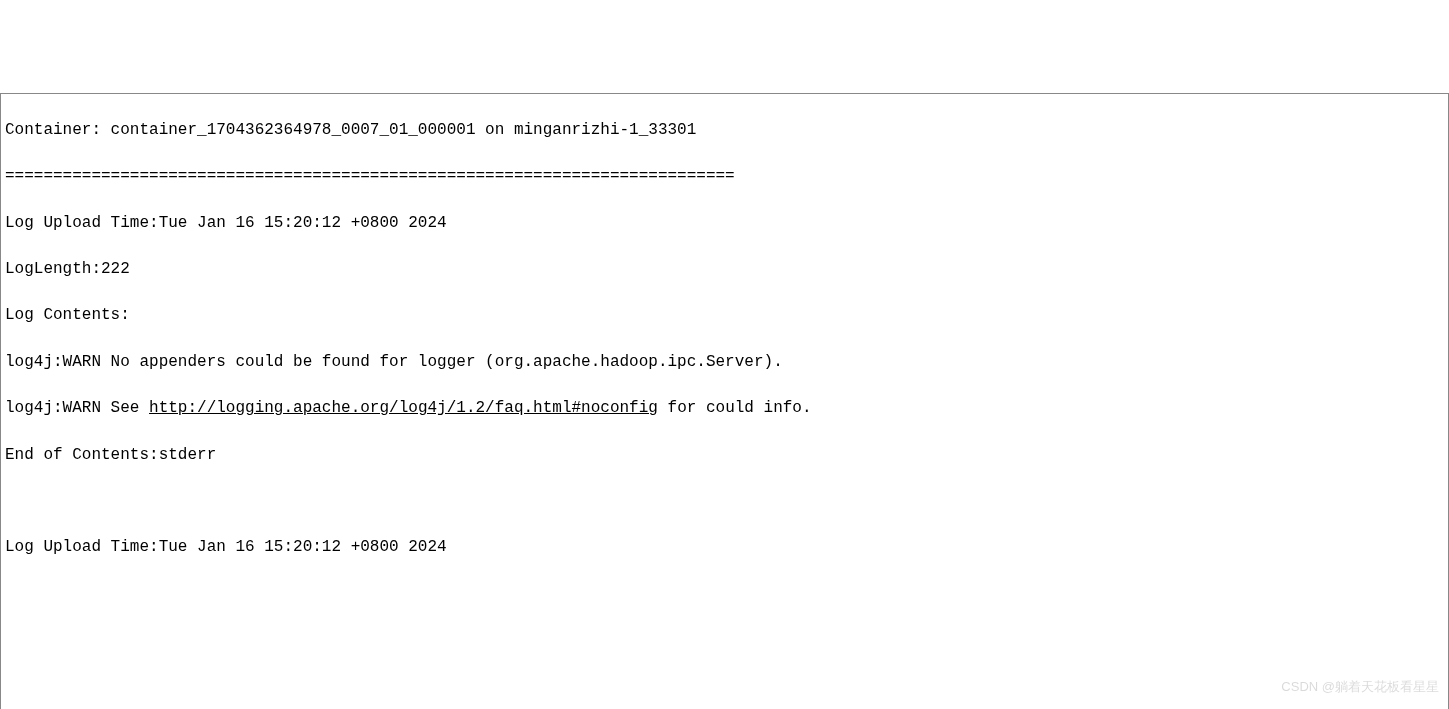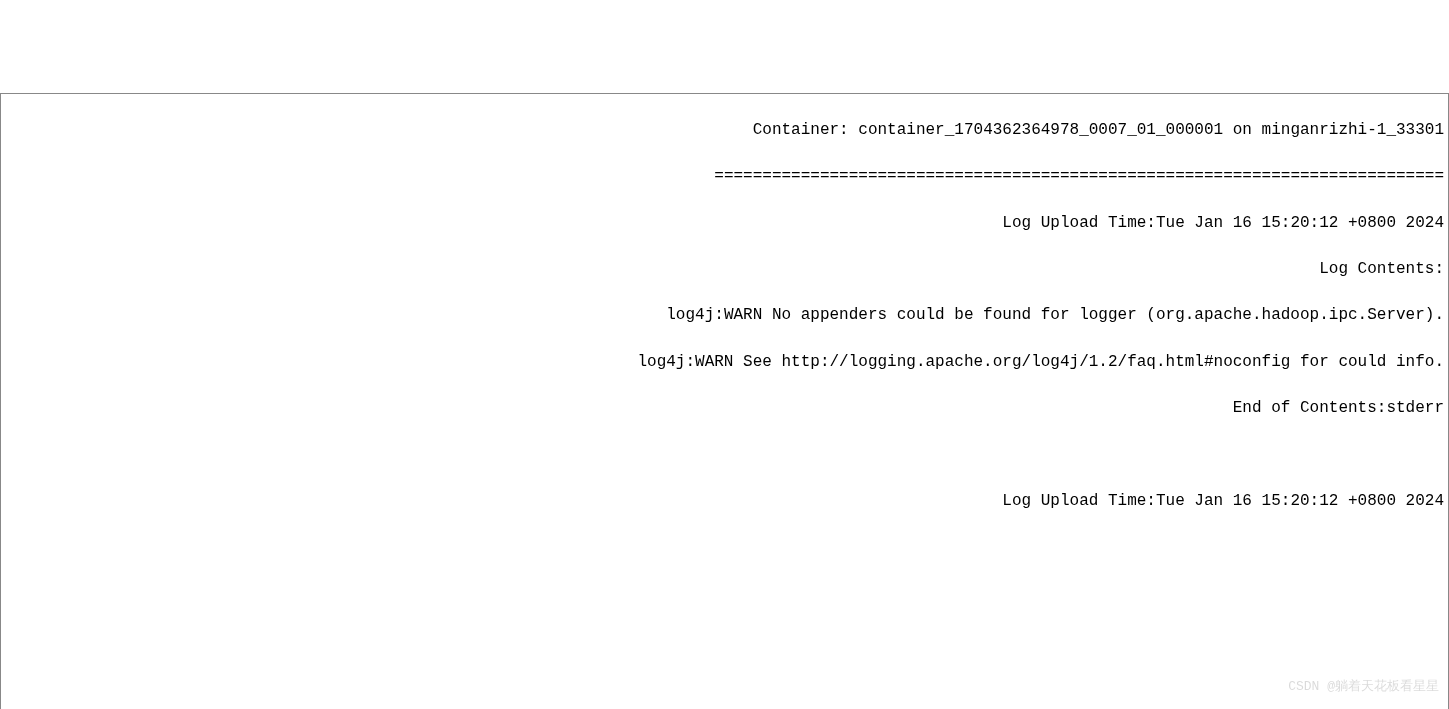--- a/index.html
+++ b/index.html
@@ -13,41 +13,42 @@
     white-space: pre;
     overflow-x: hidden;
   }
   .container {
     border: 1px solid #888;
     padding: 2px 4px;
     width: 1449px;
     box-sizing: border-box;
     overflow: hidden;
   }
-  .line { white-space: pre; text-align: right; }
-  .u { }
+  .line { white-space: pre; }
+  .u { text-decoration: underline; }
   .watermark {
     color: rgba(0,0,0,0.15);
-    font-family: Liberation Mono, monospace;
+    font-family: Liberation Sans, sans-serif;
     font-size: 13px;
     position: absolute;
     right: 10px;
     bottom: 12px;
     pointer-events: none;
   }
 </style>
 </head>
 <body>
 
 
 
 <div class="container">
 <div class="line">Container: container_1704362364978_0007_01_000001 on minganrizhi-1_33301</div>
 <div class="line">============================================================================</div>
 <div class="line">Log Upload Time:Tue Jan 16 15:20:12 +0800 2024</div>
+<div class="line">LogLength:222</div>
 <div class="line">Log Contents:</div>
 <div class="line">log4j:WARN No appenders could be found for logger (org.apache.hadoop.ipc.Server).</div>
 <div class="line"><span>log4j:WARN See </span><a class="u">http://logging.apache.org/log4j/1.2/faq.html#noconfig</a><span> for could info.</span></div>
 <div class="line">End of Contents:stderr</div>
 <div class="line">&nbsp;</div>
 <div class="line">Log Upload Time:Tue Jan 16 15:20:12 +0800 2024</div>
 
 
 
 

